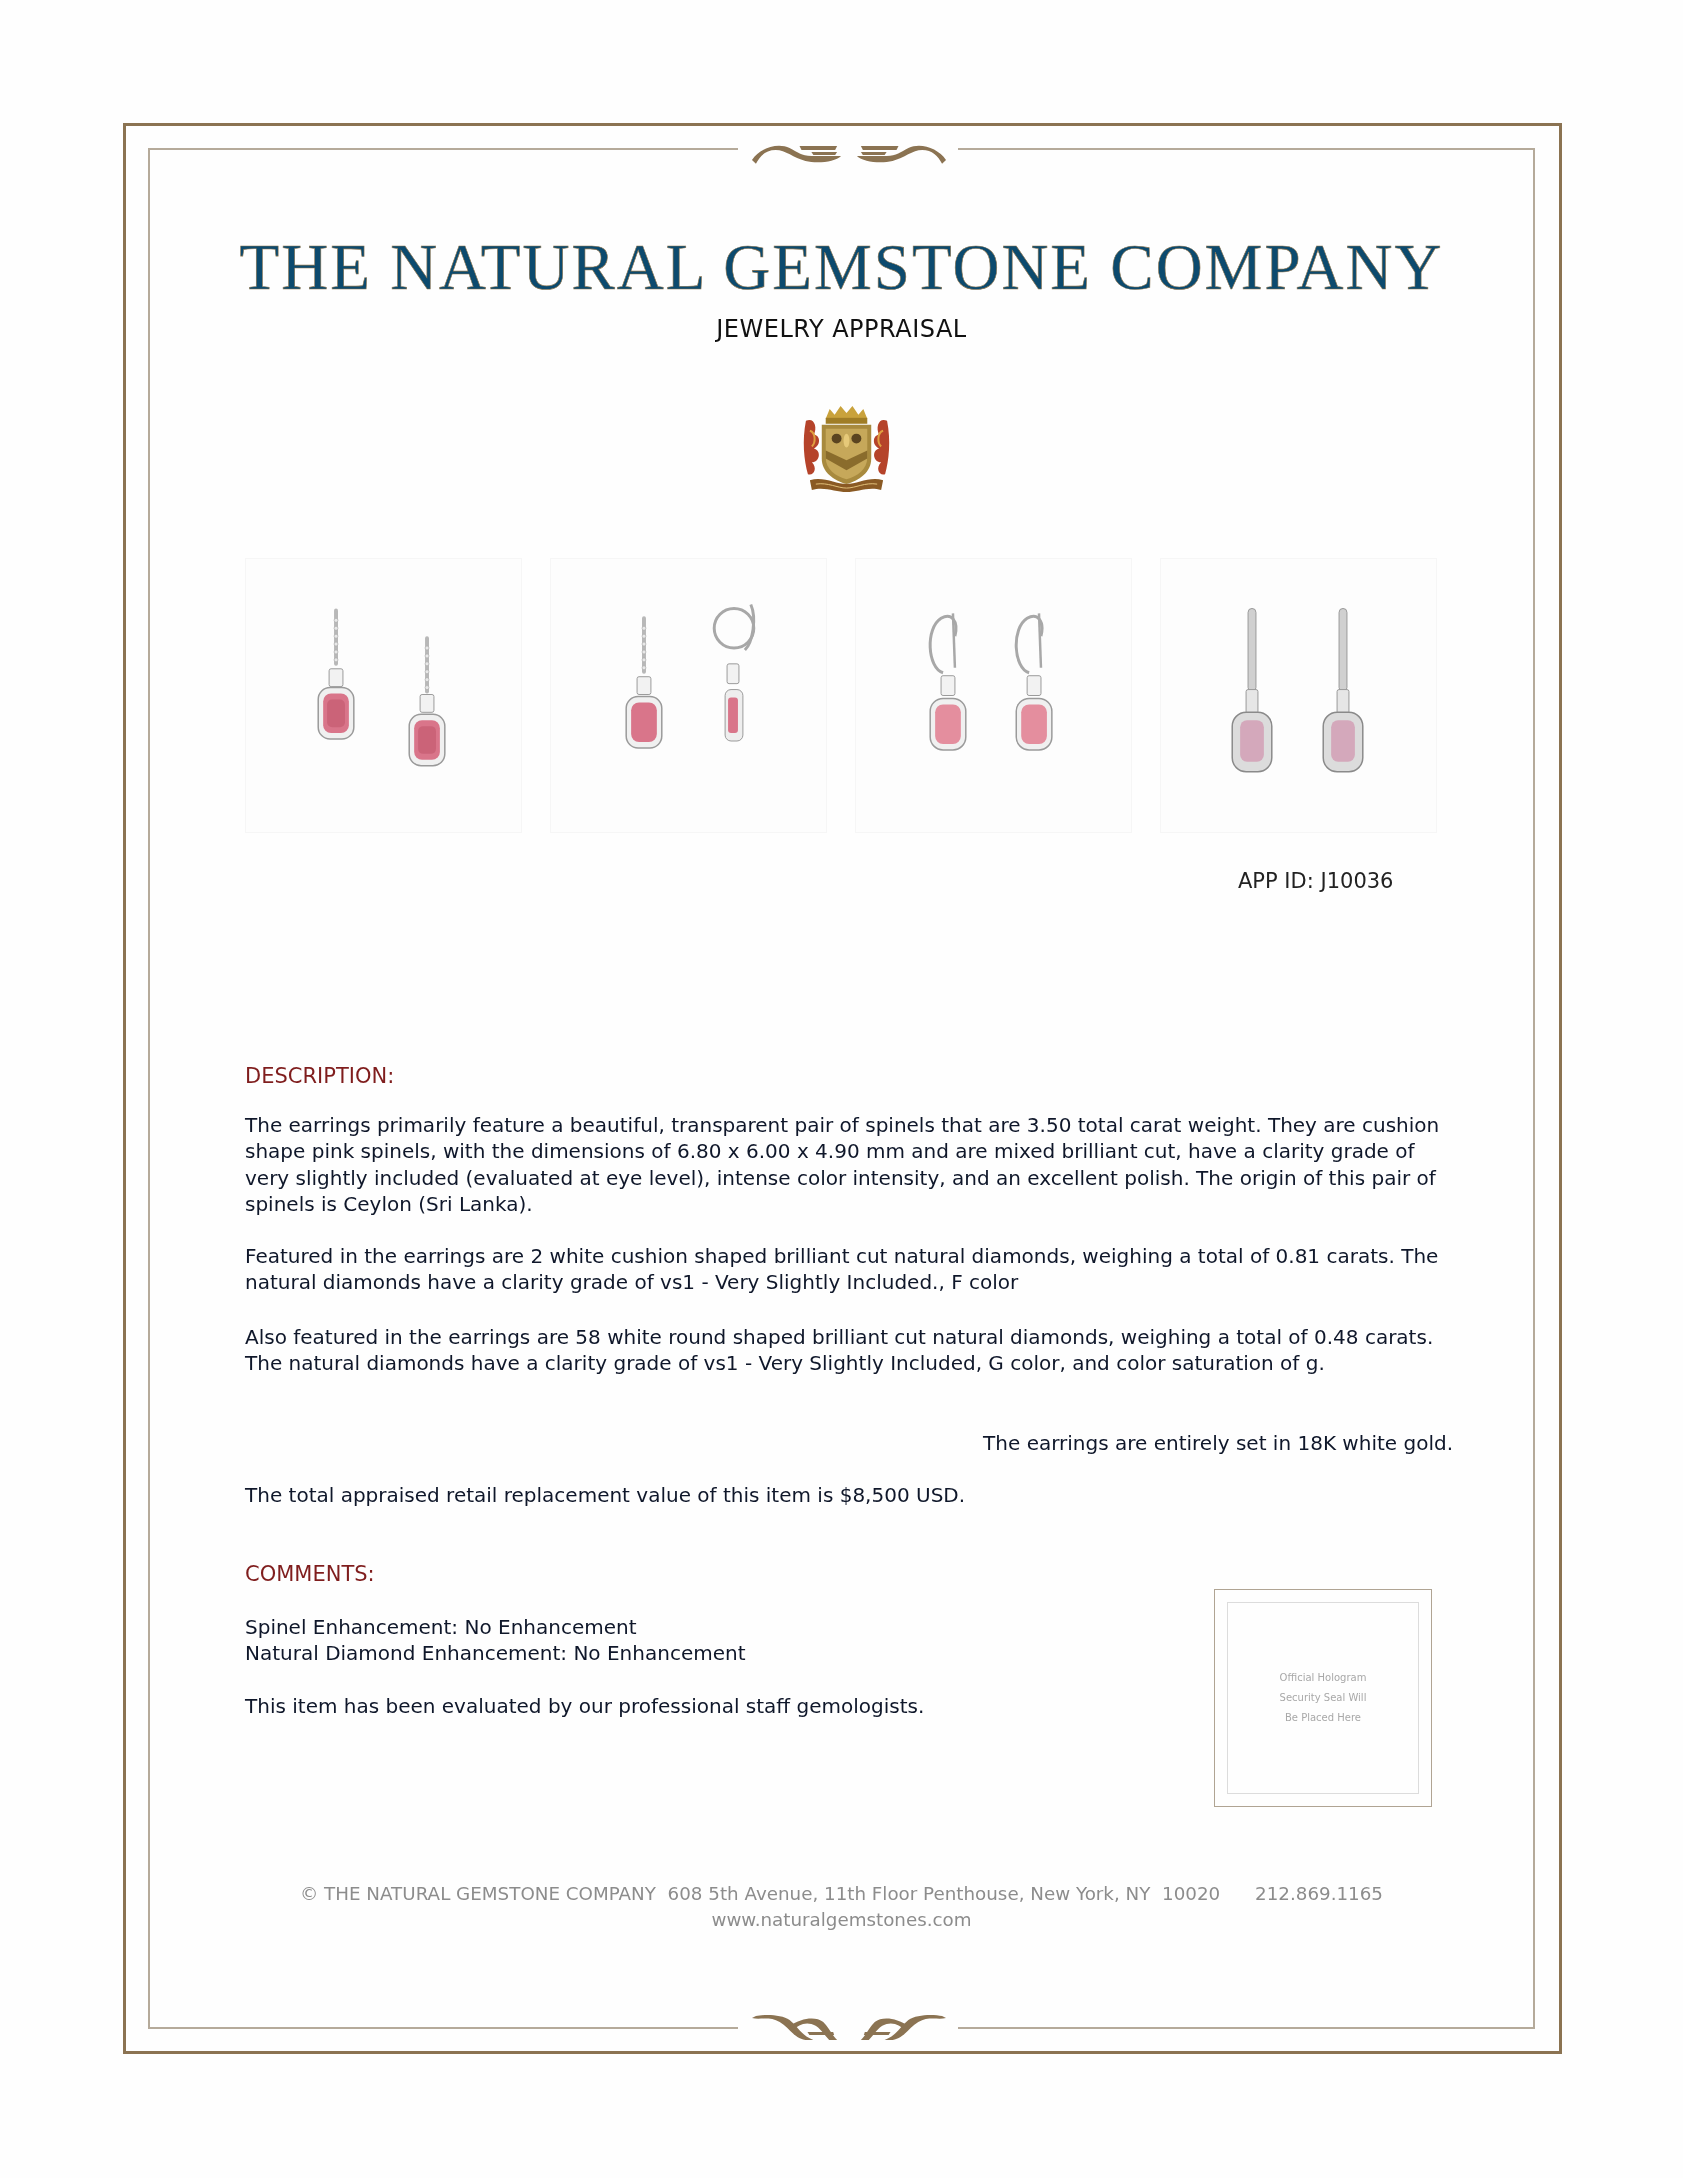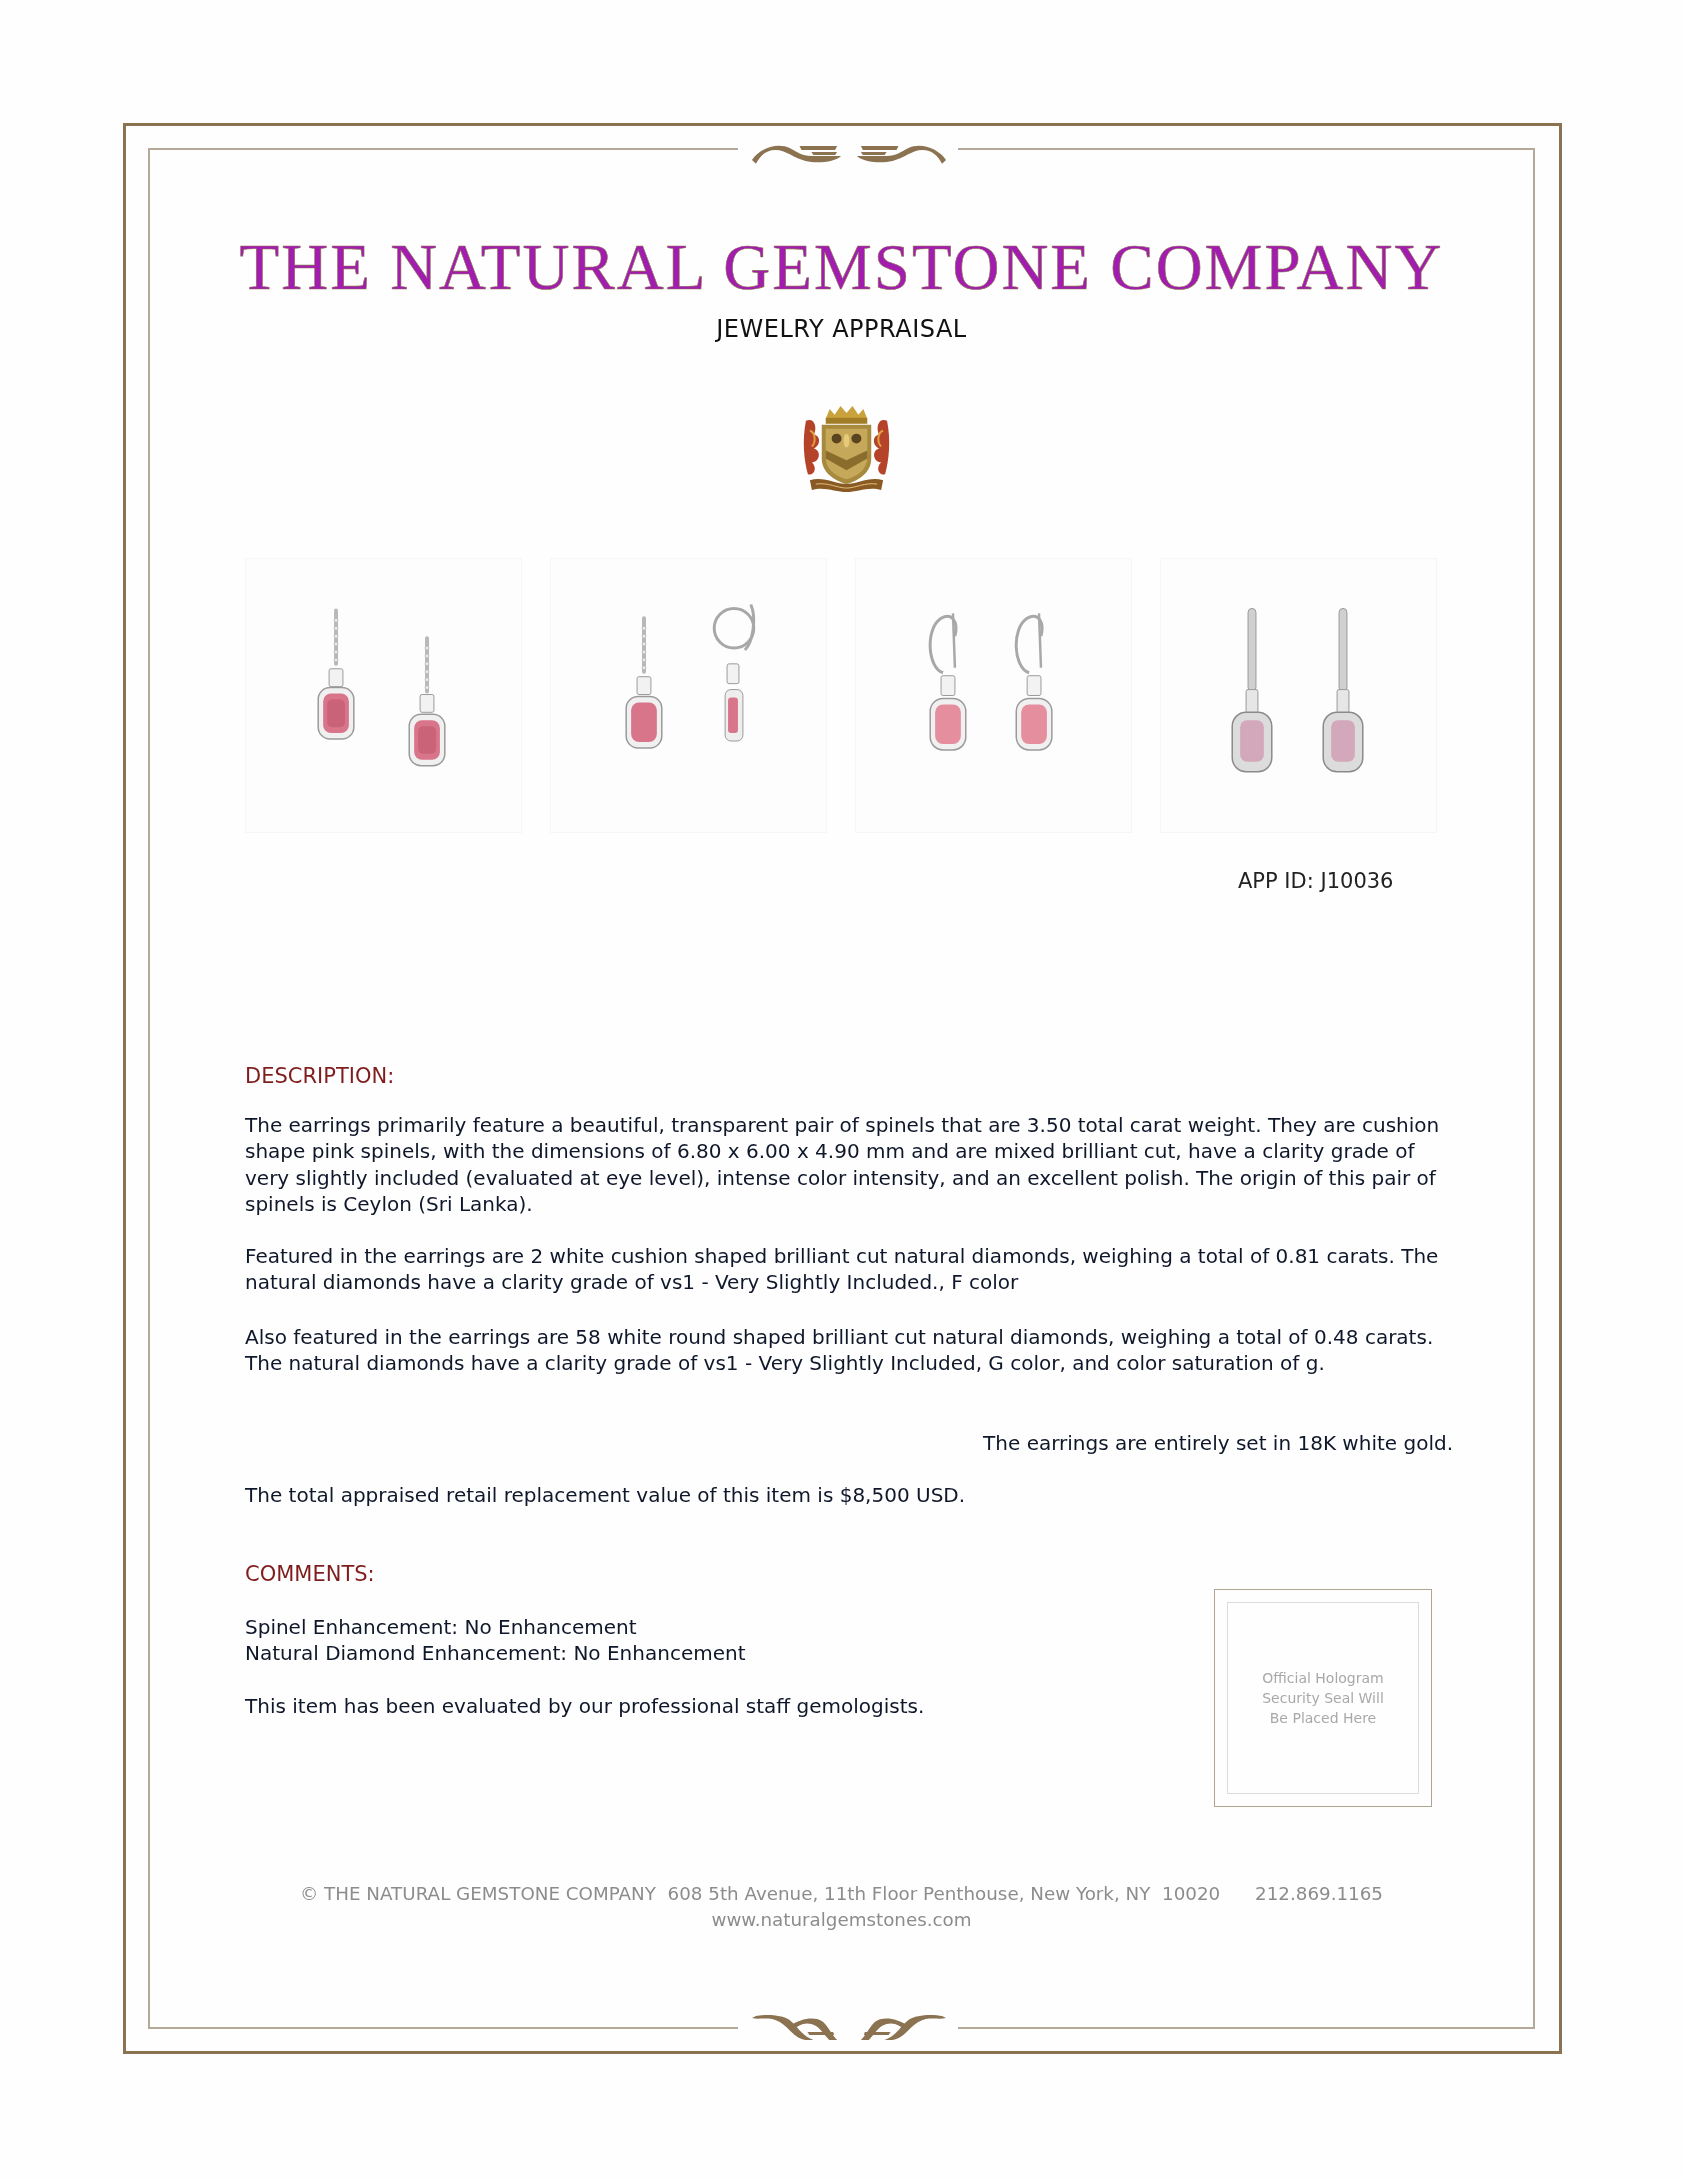--- a/index.html
+++ b/index.html
@@ -9,21 +9,21 @@
   }
   .outer-border {
     position: absolute; left: 123px; top: 123px; width: 1433px; height: 1925px;
     border: 3px solid #8b7352; box-sizing: content-box;
   }
   .inner-line { position: absolute; background: #b5aa9a; }
   .ornament { position: absolute; }
   .title {
     position: absolute; left: 0; width: 1683px; top: 230px; text-align: center;
     font-family: "Liberation Serif", serif; font-size: 65px; letter-spacing: 2px;
-    color: #a21caf; -webkit-text-stroke: 0.6px #8d7550;
+    color: #0c4a6e; -webkit-text-stroke: 0.6px #8d7550;
   }
   .subtitle {
     position: absolute; left: 0; width: 1683px; top: 315px; text-align: center;
     font-family: "DejaVu Sans", sans-serif; font-size: 24px; color: #111; letter-spacing: 0.5px;
   }
   .crest { position: absolute; left: 800px; top: 401px; width: 93px; height: 95px; }
   .gallery { position: absolute; top: 559px; left: 246px; width: 1190px; height: 273px; }
   .card {
     position: absolute; top: 0; width: 275px; height: 273px; background: #fdfdfd;
     box-shadow: 0 0 0 1px #f6f6f6;
@@ -38,21 +38,21 @@
   }
   .seal-outer {
     position: absolute; left: 1214px; top: 1589px; width: 218px; height: 218px;
     border: 1.5px solid #b0a493; box-sizing: border-box;
   }
   .seal-inner {
     position: absolute; left: 12px; top: 12px; right: 12px; bottom: 12px;
     border: 1px solid #dcdcdc; display: flex; align-items: center; justify-content: center;
   }
   .seal-text {
-    text-align: center; font-size: 14px; line-height: 20px; color: #a8a8a8; white-space: pre-line;
+    text-align: center; font-size: 10px; line-height: 20px; color: #a8a8a8; white-space: pre-line;
   }
   .footer {
     position: absolute; left: 0; width: 1683px; text-align: center; font-size: 18.3px; color: #8c8c8c;
   }
 </style>
 </head>
 <body>
 
 <div class="outer-border"></div>
 

